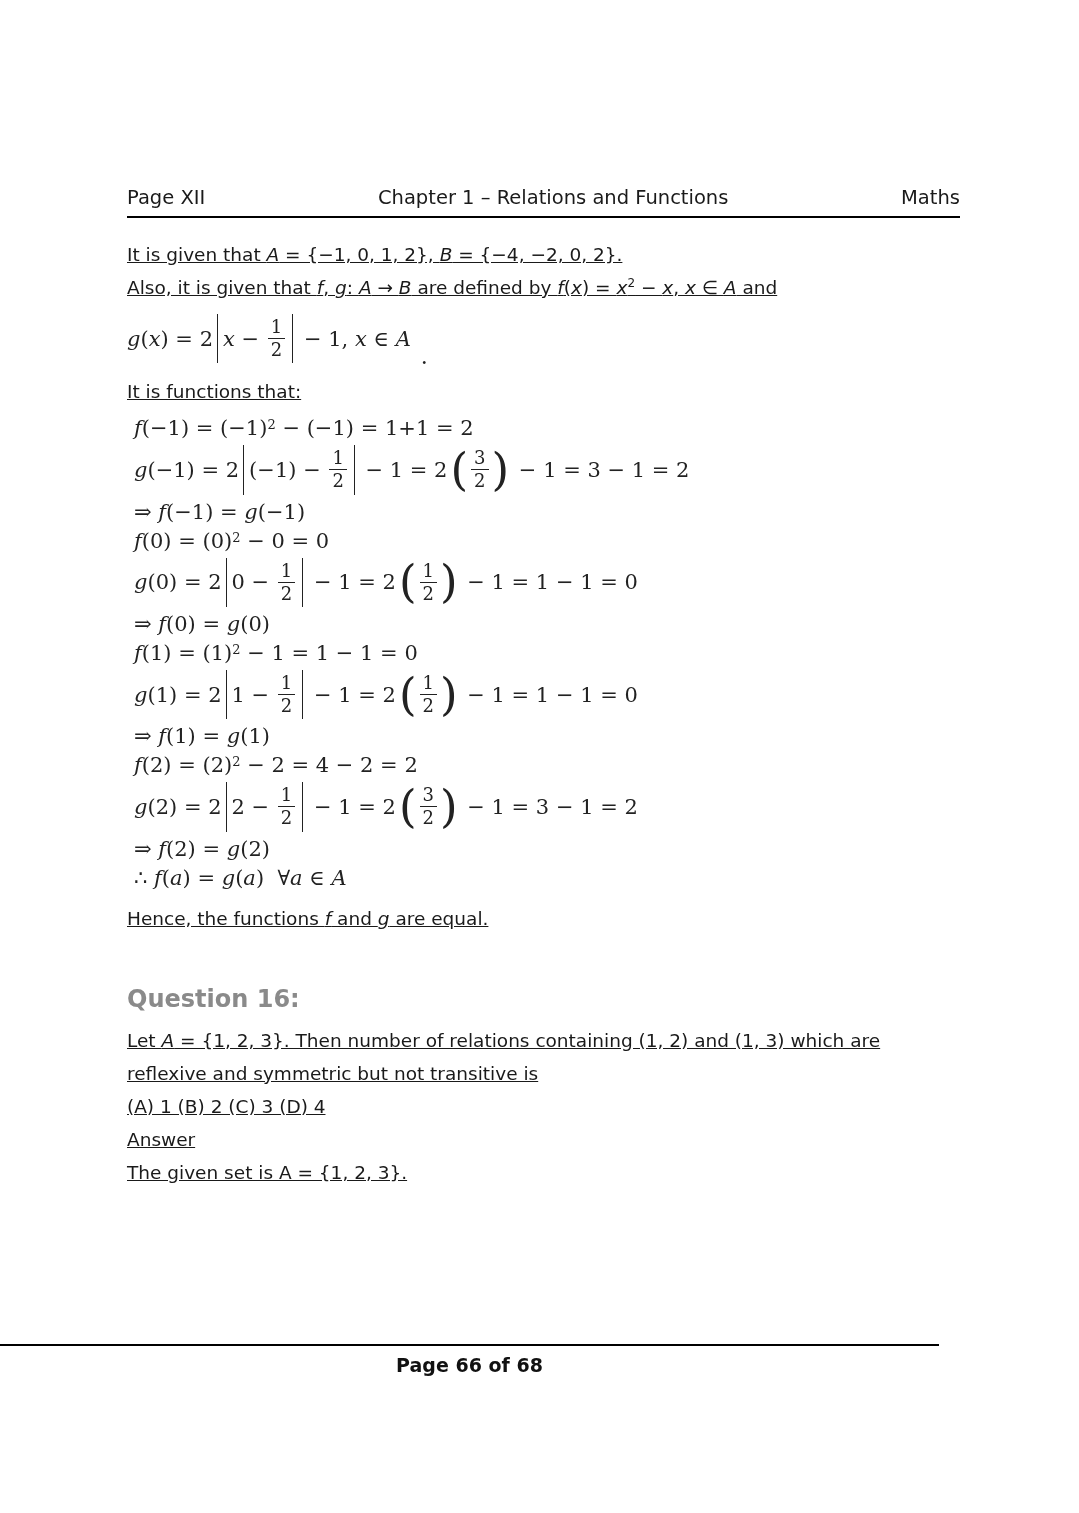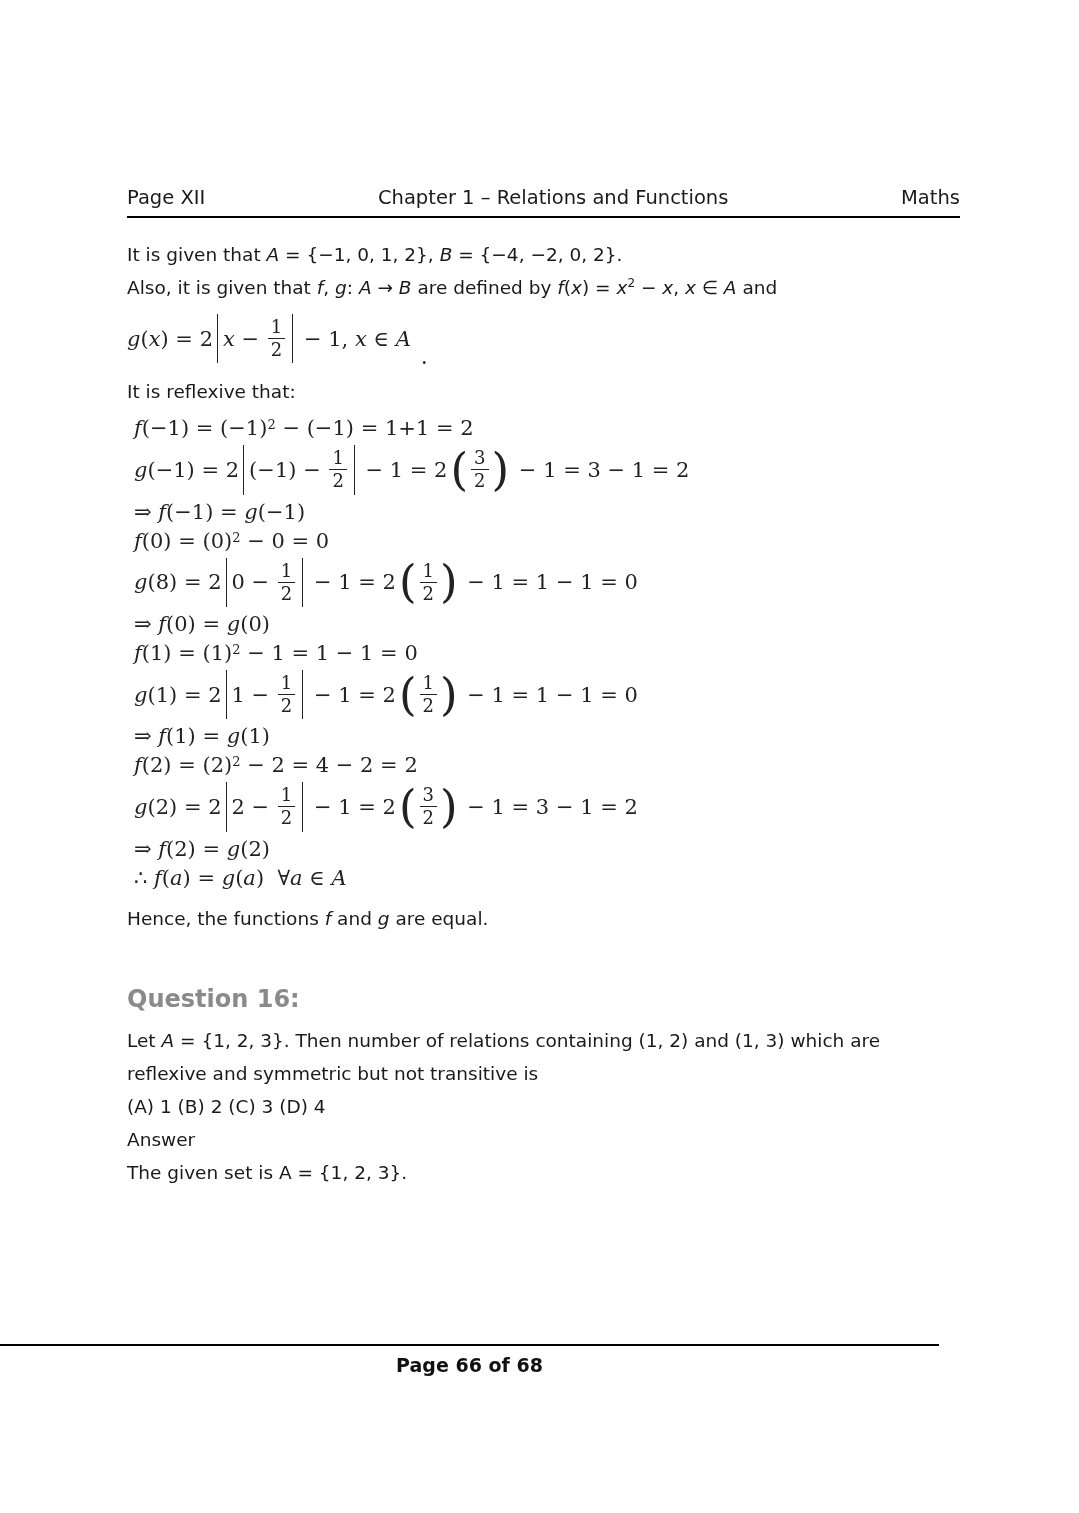--- a/index.html
+++ b/index.html
@@ -2,21 +2,21 @@
 <html><head>
 <meta charset="utf-8">
 <style>
   html,body{margin:0;padding:0;background:#ffffff;}
   .page{position:relative;width:1079px;height:1513px;background:#ffffff;
         font-family:"DejaVu Sans",sans-serif;color:#1a1a1a;overflow:hidden;}
   .content{padding:186px 119px 0 127px;}
   .hdr{display:flex;justify-content:space-between;align-items:baseline;
        font-size:19.5px;padding-bottom:7px;border-bottom:2px solid #000;}
   .hdr span{white-space:pre;}
-  .para{font-size:18.5px;line-height:33px;}
+  .para{font-size:18.5px;line-height:33px;text-decoration:underline;}
   .p-top{margin-top:20px;}
   .para .mt,.para .mi{white-space:pre;}
   .para .mi{font-style:italic;}
   .para sup.ms{font-size:12px;line-height:1;}
   
   .mline{display:flex;align-items:center;font-family:"DejaVu Serif",serif;
          font-size:21px;color:#222;margin:5px 0;}
   .mline .mt,.mline .mi{white-space:pre;}
   .mline .mi{font-style:italic;}
   .mline>sup.ms{align-self:flex-start;font-size:13px;line-height:1;margin-top:2px;}
@@ -69,21 +69,21 @@
             </span>
           </span>
           <span class="mt"> − 1, </span>
           <span class="mi">x</span>
           <span class="mt"> ∈ </span>
           <span class="mi">A</span>
         </span>
       <span class="gxperiod">.</span>
     </div>
 
-    <div class="para">It is reflexive that:</div>
+    <div class="para">It is functions that:</div>
 
     <div class="deriv">
       <div class="mline">
           <span class="mi">f</span>
           <span class="mt">(−1) = (−1)</span>
           <sup class="ms">2</sup>
           <span class="mt"> − (−1) = 1+1 = 2</span>
         </div>
       <div class="mline">
           <span class="mi">g</span>
@@ -114,21 +114,21 @@
           <span class="mt">(−1)</span>
         </div>
       <div class="mline">
           <span class="mi">f</span>
           <span class="mt">(0) = (0)</span>
           <sup class="ms">2</sup>
           <span class="mt"> − 0 = 0</span>
         </div>
       <div class="mline">
           <span class="mi">g</span>
-          <span class="mt">(8) = 2</span>
+          <span class="mt">(0) = 2</span>
           <span class="mabs">
             <span class="mt">0 − </span>
             <span class="mfrac">
               <span class="num">1</span>
               <span class="den">2</span>
             </span>
           </span>
           <span class="mt"> − 1 = 2</span>
           <span class="mpar">
             <span class="pgl">(</span>

